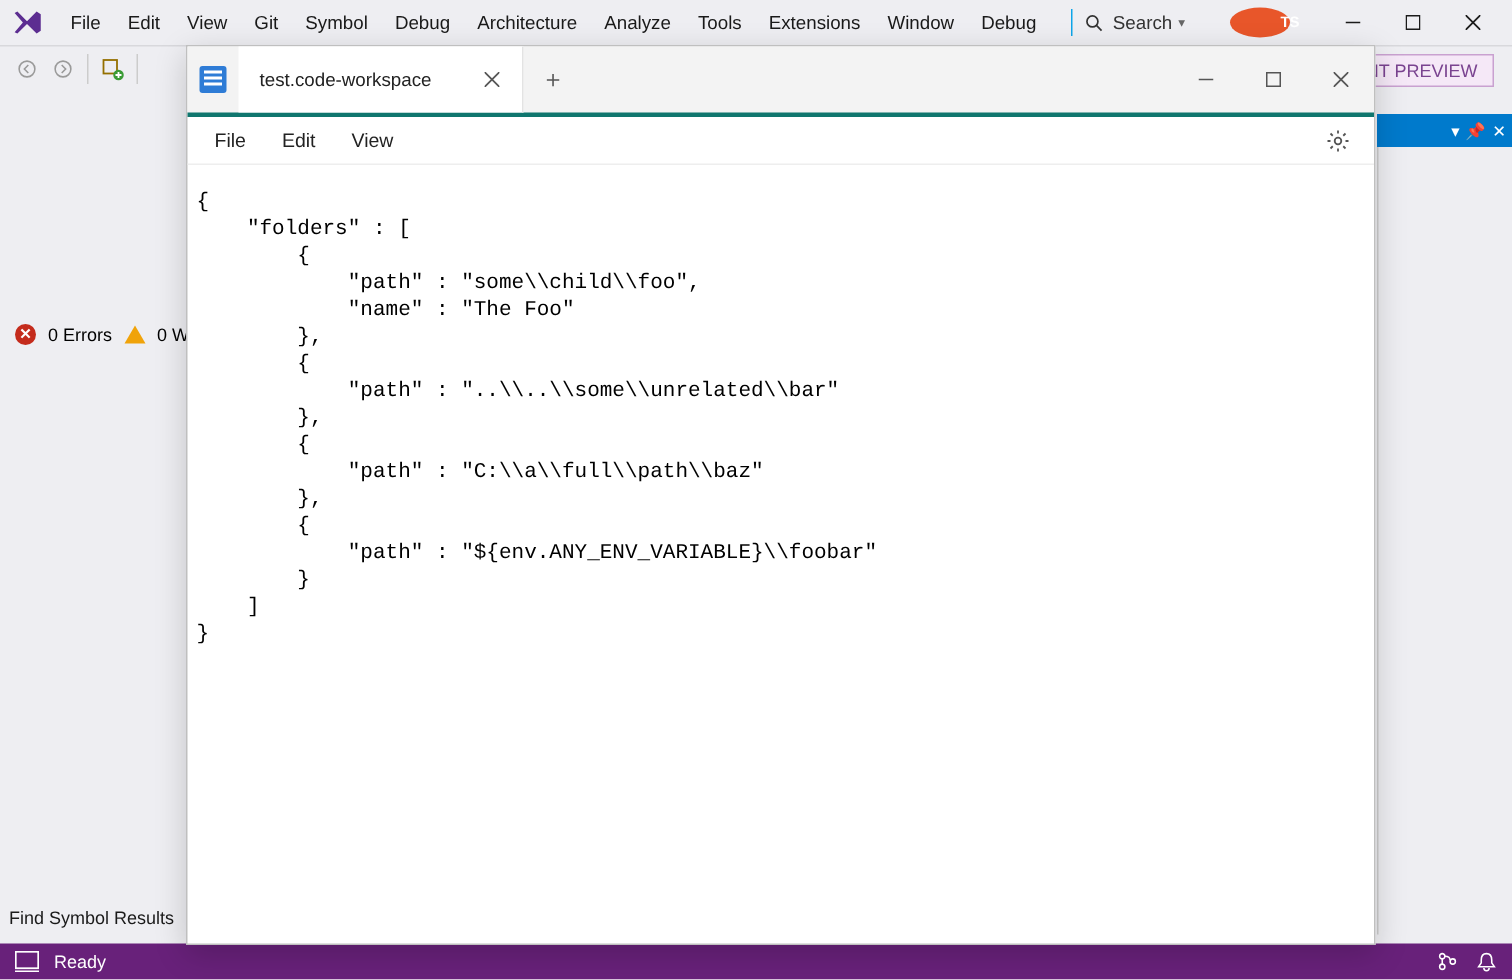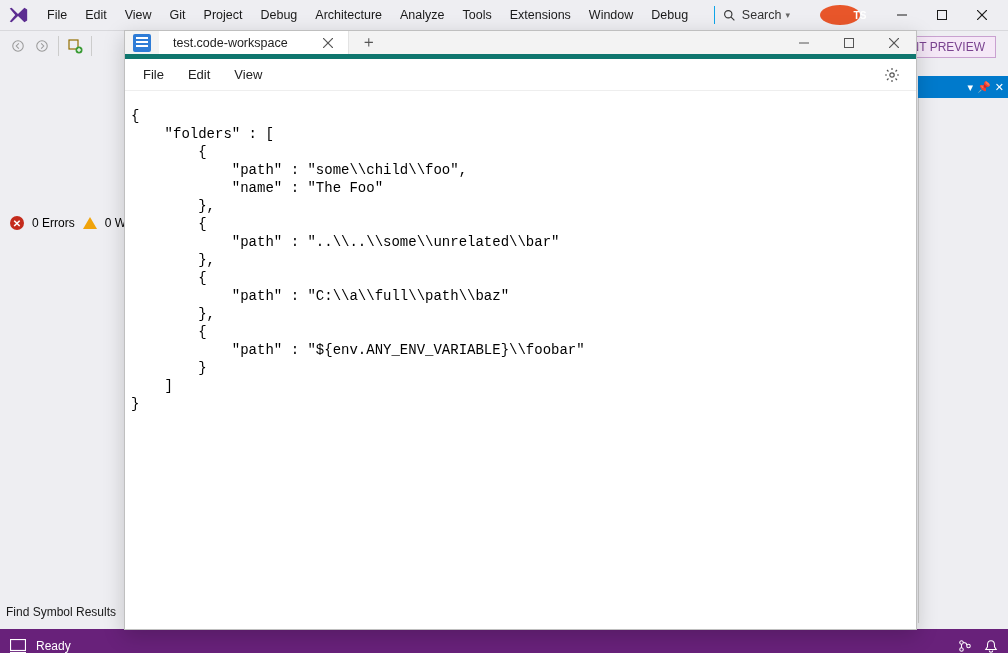--- a/index.html
+++ b/index.html
@@ -37,27 +37,27 @@
 .vs-bml-title { font-size: 12px; color: #1a1a1a; padding: 4px 6px; background: #eeeef2; }
 .vs-bml-row { display: flex; align-items: center; padding: 2px 6px; gap: 8px; font-size: 12px; }
 .err-icon { width: 14px; height: 14px; border-radius: 50%; background: #c42b1c; color: #fff; font-size: 10px; display: inline-flex; align-items: center; justify-content: center; font-weight: 700; }
 .warn-icon { width: 0; height: 0; border-left: 7px solid transparent; border-right: 7px solid transparent; border-bottom: 12px solid #f0a30a; display: inline-block; position: relative; }
 .vs-bml-desc { font-size: 12px; color: #444; padding: 6px 6px 2px 50px; }
 
 
 .vs-find-symbol { position: absolute; left: 6px; bottom: 34px; font-size: 12px; color: #1a1a1a; }
 
 
-.vs-statusbar { position: absolute; left: 0; right: 0; bottom: 0; height: 24px; background: #68217a; color: #fff; display: flex; align-items: flex-end; font-size: 12px; padding: 0 10px; justify-content: space-between; }
+.vs-statusbar { position: absolute; left: 0; right: 0; bottom: 0; height: 24px; background: #68217a; color: #fff; display: flex; align-items: center; font-size: 12px; padding: 0 10px; justify-content: space-between; }
 .vs-status-left { display: flex; align-items: center; gap: 10px; }
 .vs-status-right { display: flex; align-items: center; gap: 12px; }
 
 
 .float-win { position: absolute; left: 124px; top: 30px; width: 793px; height: 600px; background: #fff; border: 1px solid #bfbfbf; box-shadow: 0 6px 20px rgba(0,0,0,.18); display: flex; flex-direction: column; }
-.fw-titlebar { height: 28px; background: #f3f3f3; display: flex; align-items: stretch; border-bottom: 5px solid #0f766e; }
+.fw-titlebar { height: 47px; background: #f3f3f3; display: flex; align-items: stretch; border-bottom: 3px solid #0f766e; }
 .fw-appicon { width: 34px; display: flex; align-items: center; justify-content: center; }
 .fw-appicon-inner { width: 18px; height: 18px; background: #2e7cd6; border-radius: 2px; position: relative; }
 .fw-appicon-inner::before { content: ""; position: absolute; top: 3px; left: 3px; right: 3px; height: 2px; background: #fff; box-shadow: 0 4px 0 #fff, 0 8px 0 #fff; }
 .fw-tab { display: flex; align-items: center; background: #fff; border-right: 1px solid #e3e3e3; padding: 0 10px 0 14px; font-size: 12.5px; color: #222; gap: 30px; }
 .fw-tab-close { color: #555; font-size: 14px; width: 20px; height: 20px; display: flex; align-items: center; justify-content: center; }
 .fw-newtab { width: 40px; display: flex; align-items: center; justify-content: center; color: #555; font-size: 16px; }
 .fw-winbtns { margin-left: auto; display: flex; }
 .fw-winbtn { width: 45px; display: flex; align-items: center; justify-content: center; color: #555; }
 
 .fw-menubar { height: 32px; display: flex; align-items: center; padding: 0 6px; font-size: 13px; color: #222; border-bottom: 1px solid #eee; }
@@ -78,21 +78,21 @@
     <div class="vs-logo">
       <svg width="22" height="22" viewBox="0 0 24 24">
           <path fill="#5c2d91" d="M3 5 L9 12 L3 19 L5 20 L12 13 L19 20 L22 18 V6 L19 4 L12 11 L5 4 Z"></path>
         </svg>
     </div>
     <div class="vs-menu-items">
       <div class="vs-menu-item">File</div>
       <div class="vs-menu-item">Edit</div>
       <div class="vs-menu-item">View</div>
       <div class="vs-menu-item">Git</div>
-      <div class="vs-menu-item">Project</div>
+      <div class="vs-menu-item">Symbol</div>
       <div class="vs-menu-item">Debug</div>
       <div class="vs-menu-item">Architecture</div>
       <div class="vs-menu-item">Analyze</div>
       <div class="vs-menu-item">Tools</div>
       <div class="vs-menu-item">Extensions</div>
       <div class="vs-menu-item">Window</div>
       <div class="vs-menu-item">Debug</div>
     </div>
     <div class="vs-menu-right">
       <div class="vs-search">

